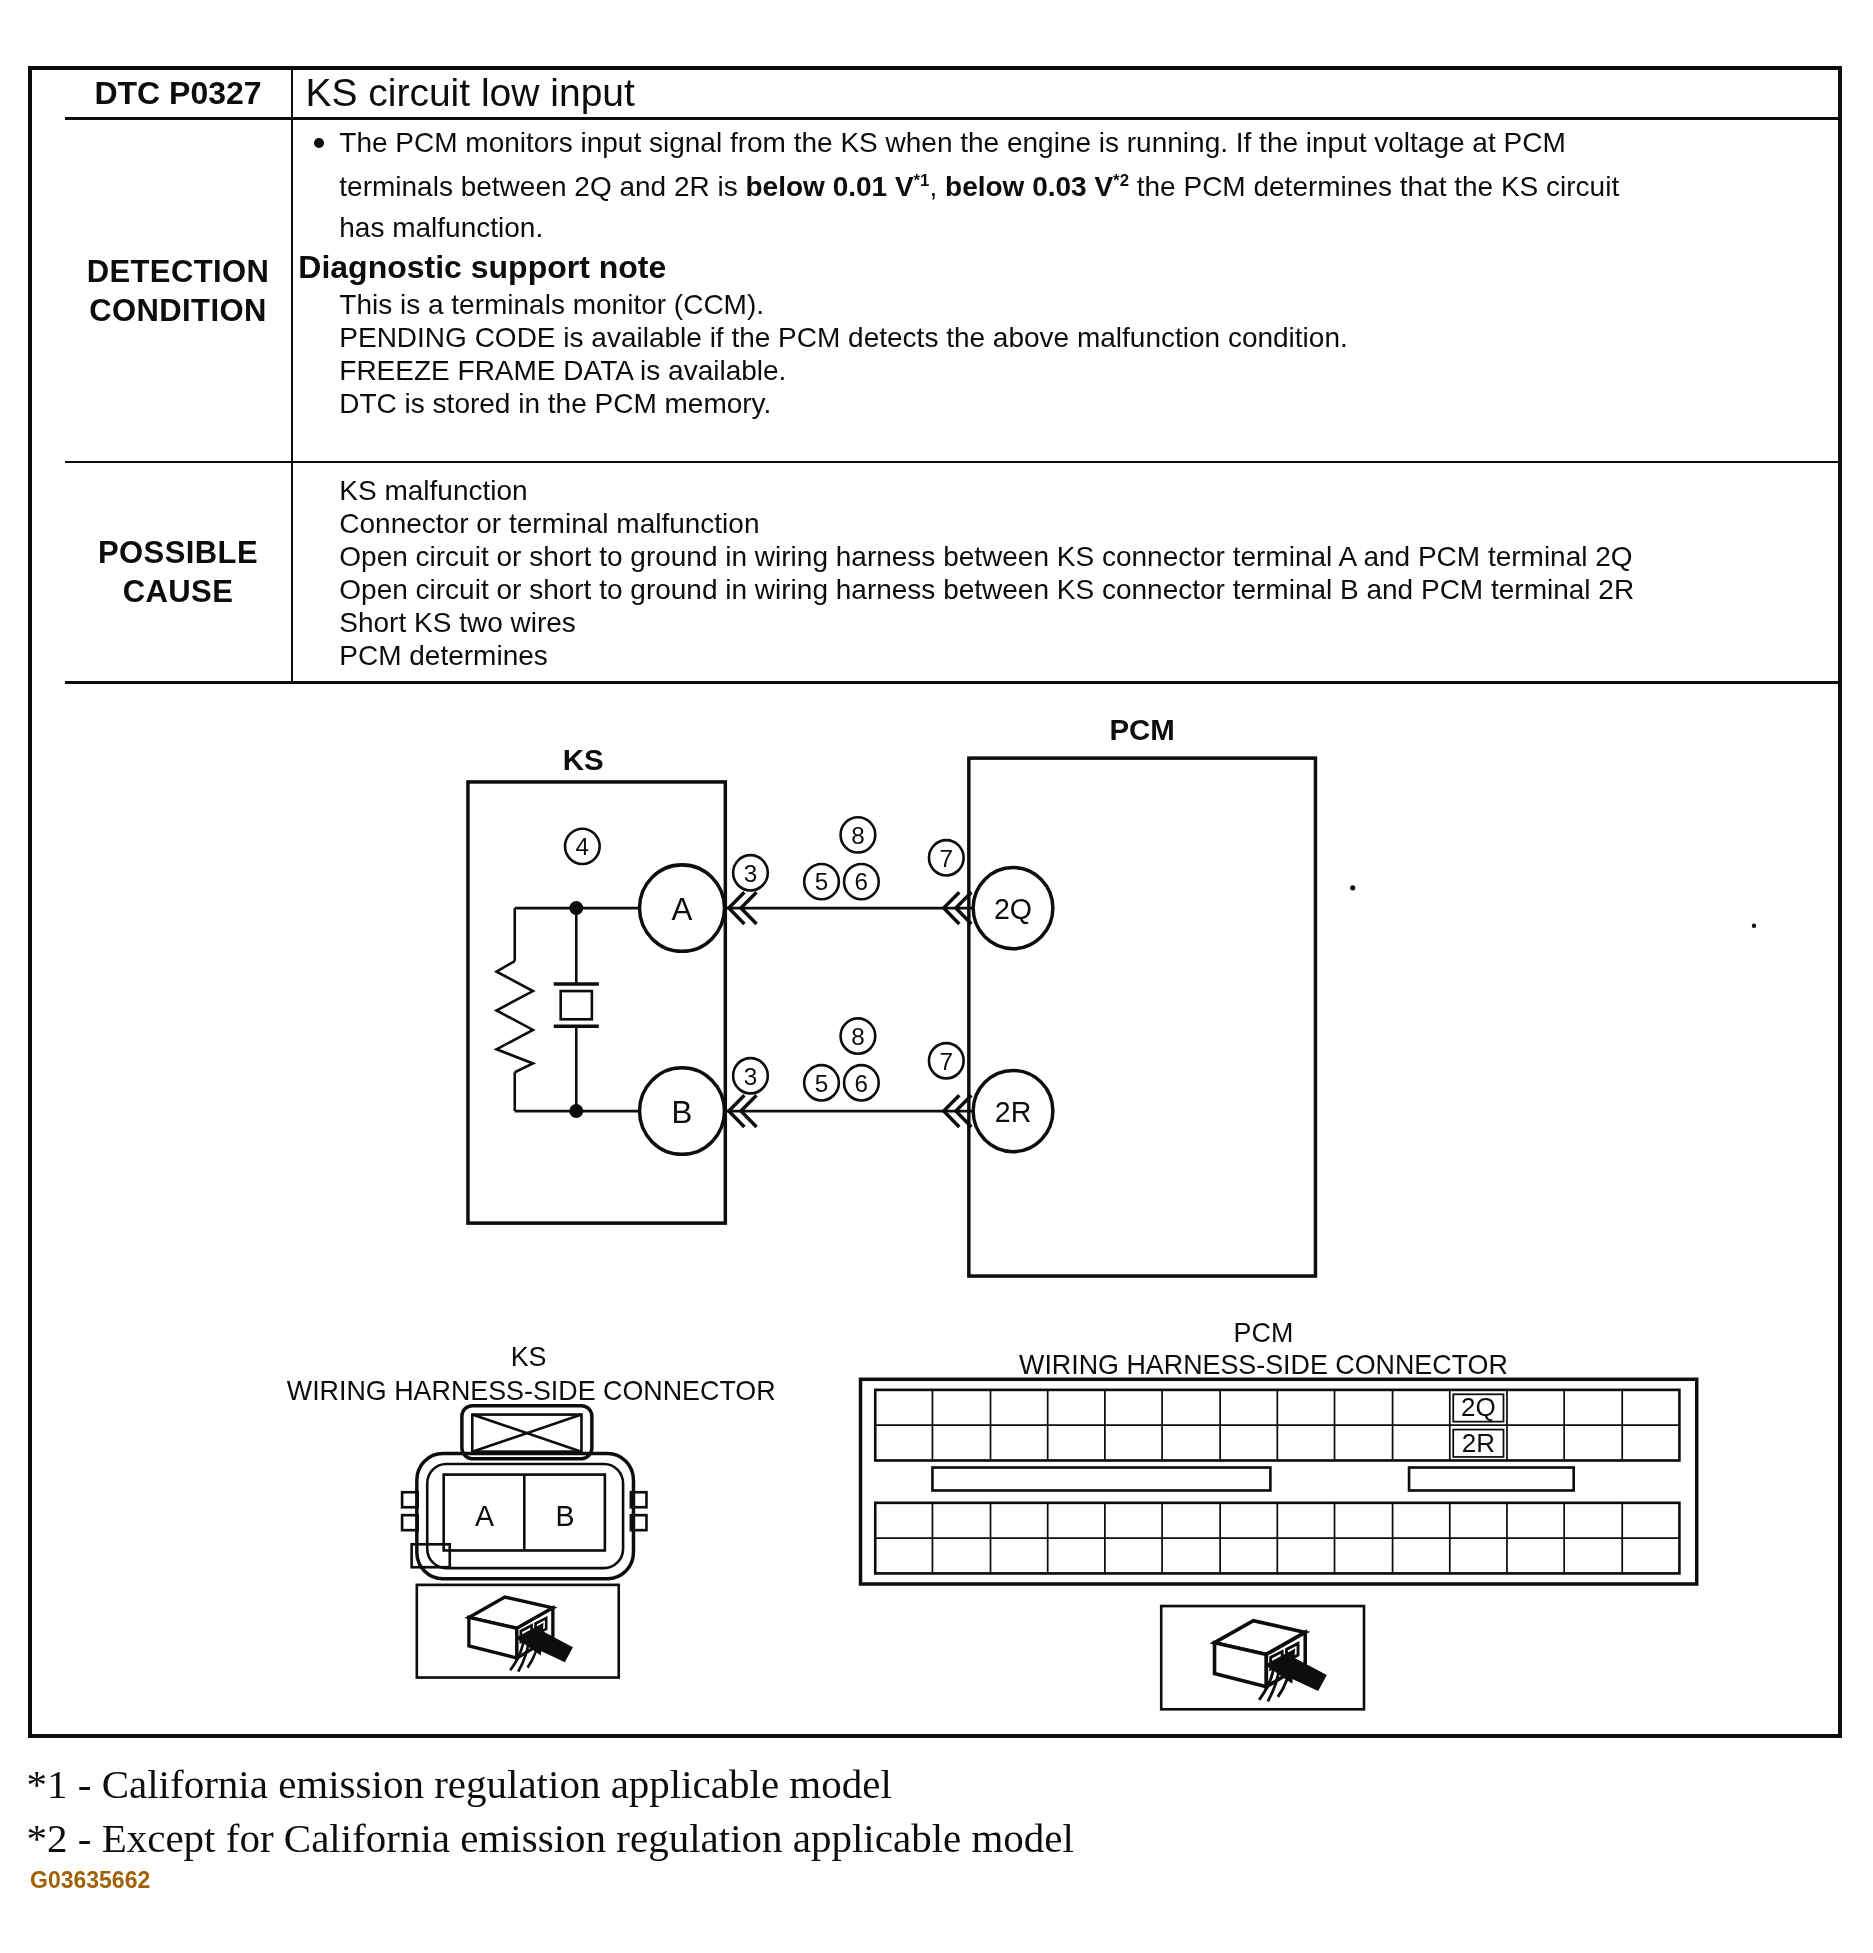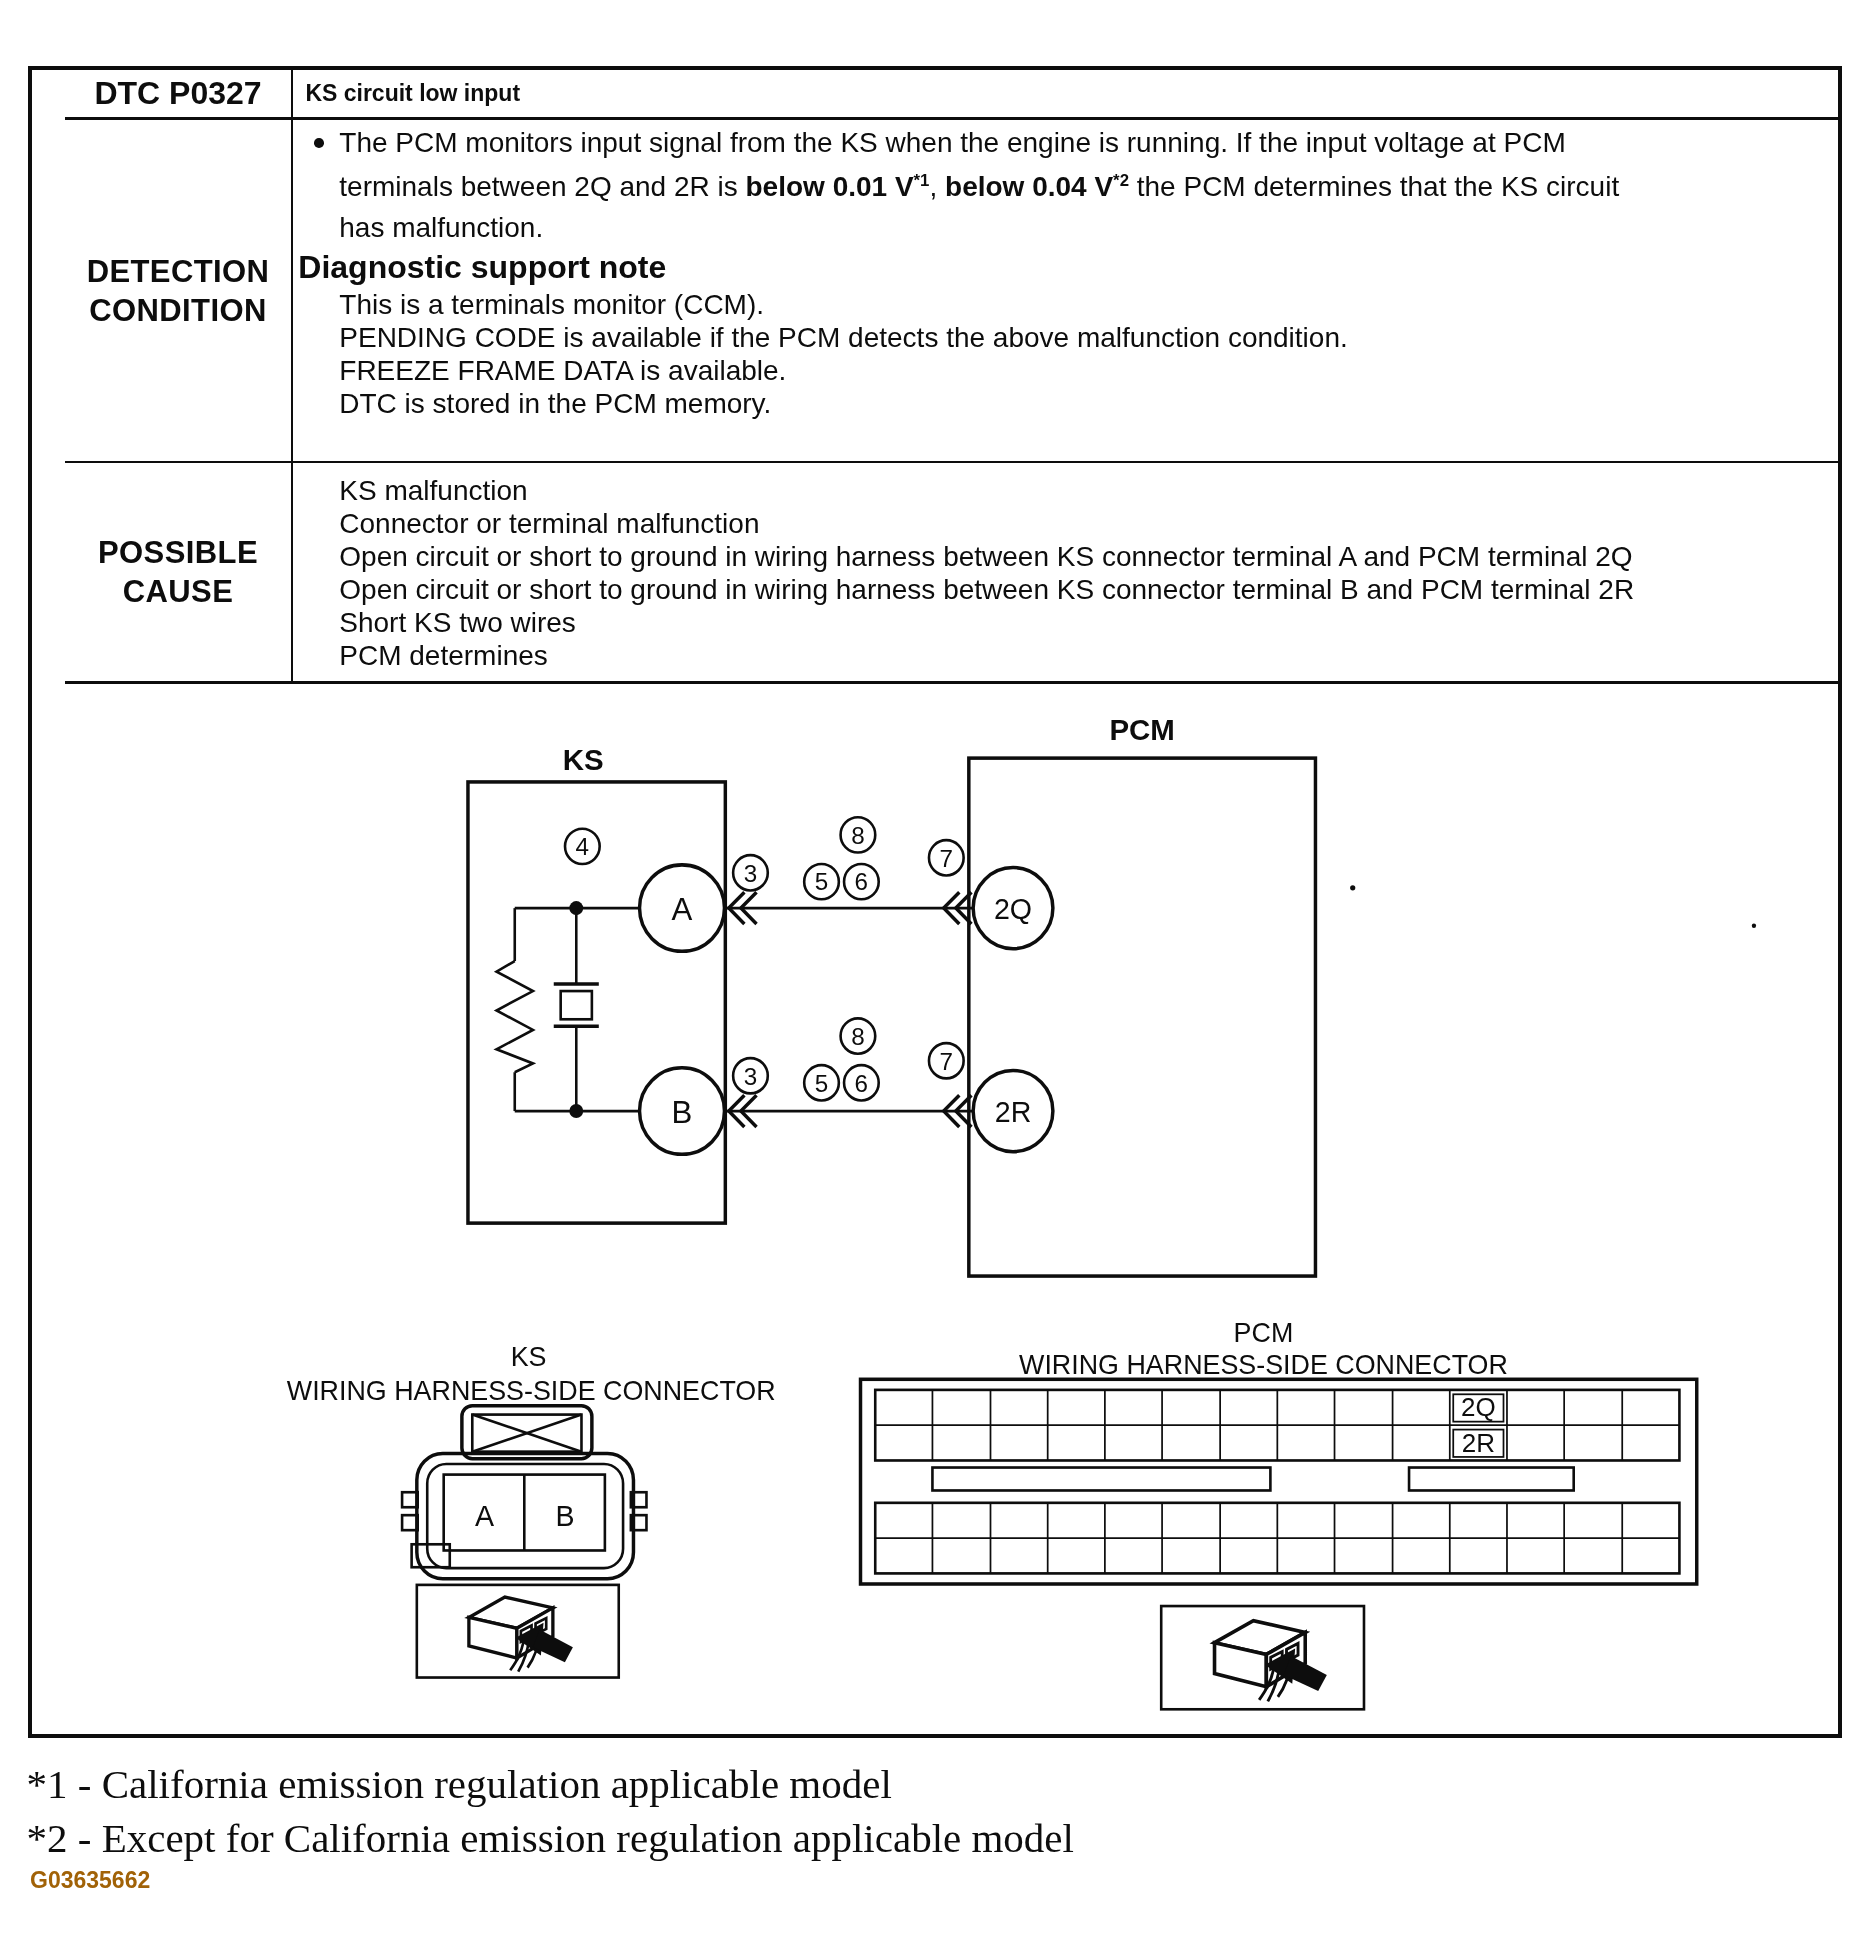--- a/index.html
+++ b/index.html
@@ -11,21 +11,21 @@
   .trow{display:flex;box-sizing:border-box;}
   .row-header{height:50px;border-bottom:3.5px solid #0d0d0d;}
   .row-detect{height:343px;border-bottom:2.6px solid #0d0d0d;}
   .row-cause{height:221px;border-bottom:3.5px solid #0d0d0d;}
   .row-diagram{flex:1;position:relative;}
   .cell-left{width:228px;border-right:2.6px solid #0d0d0d;box-sizing:border-box;
              display:flex;flex-direction:column;align-items:center;justify-content:center;
              font-weight:bold;text-align:center;}
   .cell-right{flex:1;box-sizing:border-box;padding-left:5.3px;overflow:hidden;}
   .h-left{font-size:32px;font-weight:bold;justify-content:center;}
-  .h-right{font-size:23px;font-weight:bold;line-height:46px;padding-left:12.4px;white-space:nowrap;}
+  .h-right{font-size:39px;font-weight:normal;line-height:46px;padding-left:12.4px;white-space:nowrap;}
   .rowlabel{font-size:31px;line-height:39px;letter-spacing:0.4px;}
   .body-line{font-size:28px;white-space:nowrap;}
   .para-wrap{display:flex;padding-top:5.3px;}
   .para-bullet-col{width:41px;padding-left:16px;box-sizing:border-box;}
   .dot{width:9.7px;height:9.7px;border-radius:50%;background:#0d0d0d;margin-top:13.2px;}
   .para-l1{line-height:35px;}
   .para-l2{line-height:42px;}
   .para-l3{line-height:37px;}
   sup.fn{font-size:0.60em;vertical-align:super;font-weight:inherit;}
   b{font-weight:bold;}
@@ -66,21 +66,21 @@
         <span>DETECTION</span>
         <span>CONDITION</span>
       </div>
       <div class="cell-right">
         <div class="para-wrap">
           <div class="para-bullet-col">
               <div class="dot"></div>
             </div>
           <div>
             <div class="body-line para-l1">The PCM monitors input signal from the KS when the engine is running. If the input voltage at PCM</div>
-            <div class="body-line para-l2"><span>terminals between 2Q and 2R is </span><b>below 0.01 V</b><sup class="fn"><b>*1</b></sup><span>, </span><b>below 0.04 V</b><sup class="fn"><b>*2</b></sup><span> the PCM determines that the KS circuit</span></div>
+            <div class="body-line para-l2"><span>terminals between 2Q and 2R is </span><b>below 0.01 V</b><sup class="fn"><b>*1</b></sup><span>, </span><b>below 0.03 V</b><sup class="fn"><b>*2</b></sup><span> the PCM determines that the KS circuit</span></div>
             <div class="body-line para-l3">has malfunction.</div>
           </div>
         </div>
         <div class="support-head">Diagnostic support note</div>
         <ul class="blist">
           <li>
               <span class="bdot"><span class="dot"></span></span>
               <span>This is a terminals monitor (CCM).</span>
             </li>
           <li>

